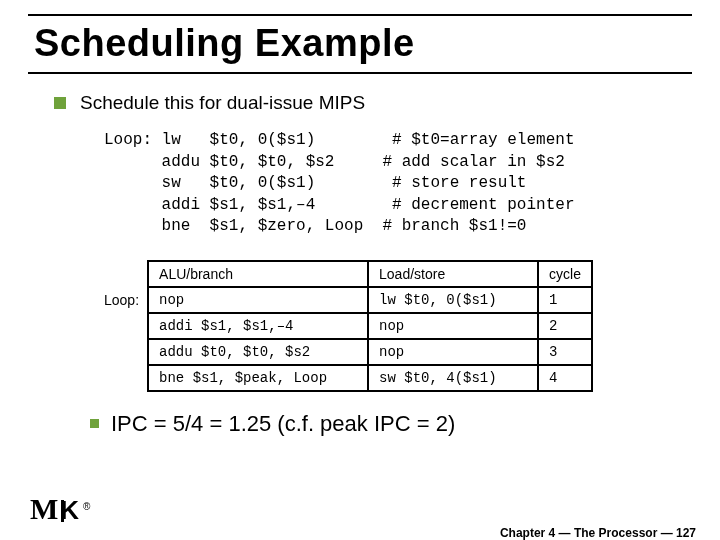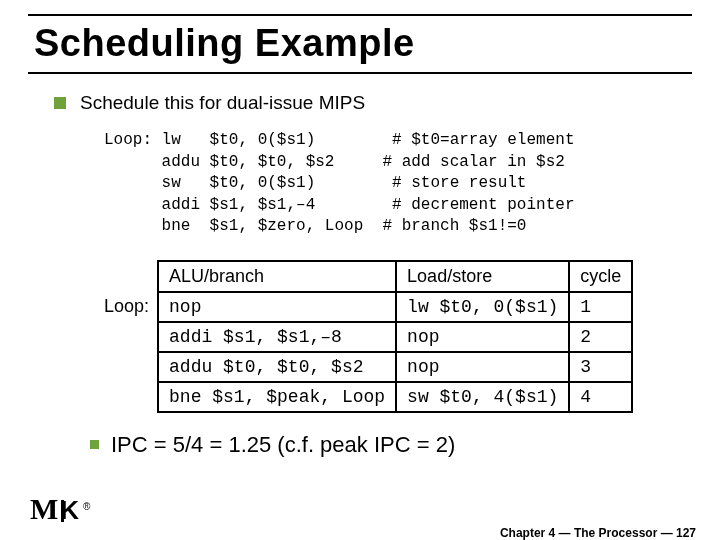--- a/index.html
+++ b/index.html
@@ -7,21 +7,21 @@
   .slide { width: 720px; height: 540px; position: relative; padding: 0; }
   .rule-top { position: absolute; top: 14px; left: 28px; right: 28px; height: 2px; background: #000; }
   .title { position: absolute; top: 22px; left: 34px; font-size: 38px; font-weight: bold; letter-spacing: 0.5px; }
   .rule-bot { position: absolute; top: 72px; left: 28px; right: 28px; height: 2px; background: #000; }
   .body { position: absolute; top: 92px; left: 54px; right: 30px; }
   .bullet-row { display: flex; align-items: center; gap: 14px; margin-bottom: 16px; }
   .sq { width: 12px; height: 12px; background: #6fa23b; flex: none; }
   .sq.small { width: 9px; height: 9px; }
   .bullet-text { font-size: 19px; }
   .code { font-family: "Courier New", Courier, monospace; font-size: 16px; line-height: 1.35; white-space: pre; margin-left: 50px; margin-bottom: 22px; }
-  table.sched { border-collapse: collapse; margin-left: 40px; font-family: "Courier New", Courier, monospace; font-size: 18px; }
+  table.sched { border-collapse: collapse; margin-left: 40px; font-family: "Courier New", Courier, monospace; font-size: 14px; }
   table.sched td, table.sched th { border: 2px solid #000; padding: 4px 10px; text-align: left; vertical-align: middle; }
   table.sched td.lbl { font-family: Arial, Helvetica, sans-serif; border: none; padding-right: 8px; }
   table.sched td.blank-lbl { border: none; }
   table.sched th { font-family: Arial, Helvetica, sans-serif; font-weight: normal; }
   table.sched .wide { min-width: 220px; }
   table.sched .med { min-width: 170px; }
   table.sched .cy { min-width: 48px; }
   .ipc-row { display: flex; align-items: center; gap: 12px; margin-top: 19px; margin-left: 36px; }
   .ipc-text { font-size: 22px; }
   .footer { position: absolute; bottom: 0; right: 24px; font-size: 12px; font-weight: bold; }
@@ -60,21 +60,21 @@
         <th class="cy">cycle</th>
       </tr>
       <tr>
         <td class="lbl">Loop:</td>
         <td class="wide">nop</td>
         <td class="med">lw   $t0, 0($s1)</td>
         <td class="cy">1</td>
       </tr>
       <tr>
         <td class="blank-lbl"></td>
-        <td class="wide">addi $s1, $s1,–8</td>
+        <td class="wide">addi $s1, $s1,–4</td>
         <td class="med">nop</td>
         <td class="cy">2</td>
       </tr>
       <tr>
         <td class="blank-lbl"></td>
         <td class="wide">addu $t0, $t0, $s2</td>
         <td class="med">nop</td>
         <td class="cy">3</td>
       </tr>
       <tr>

